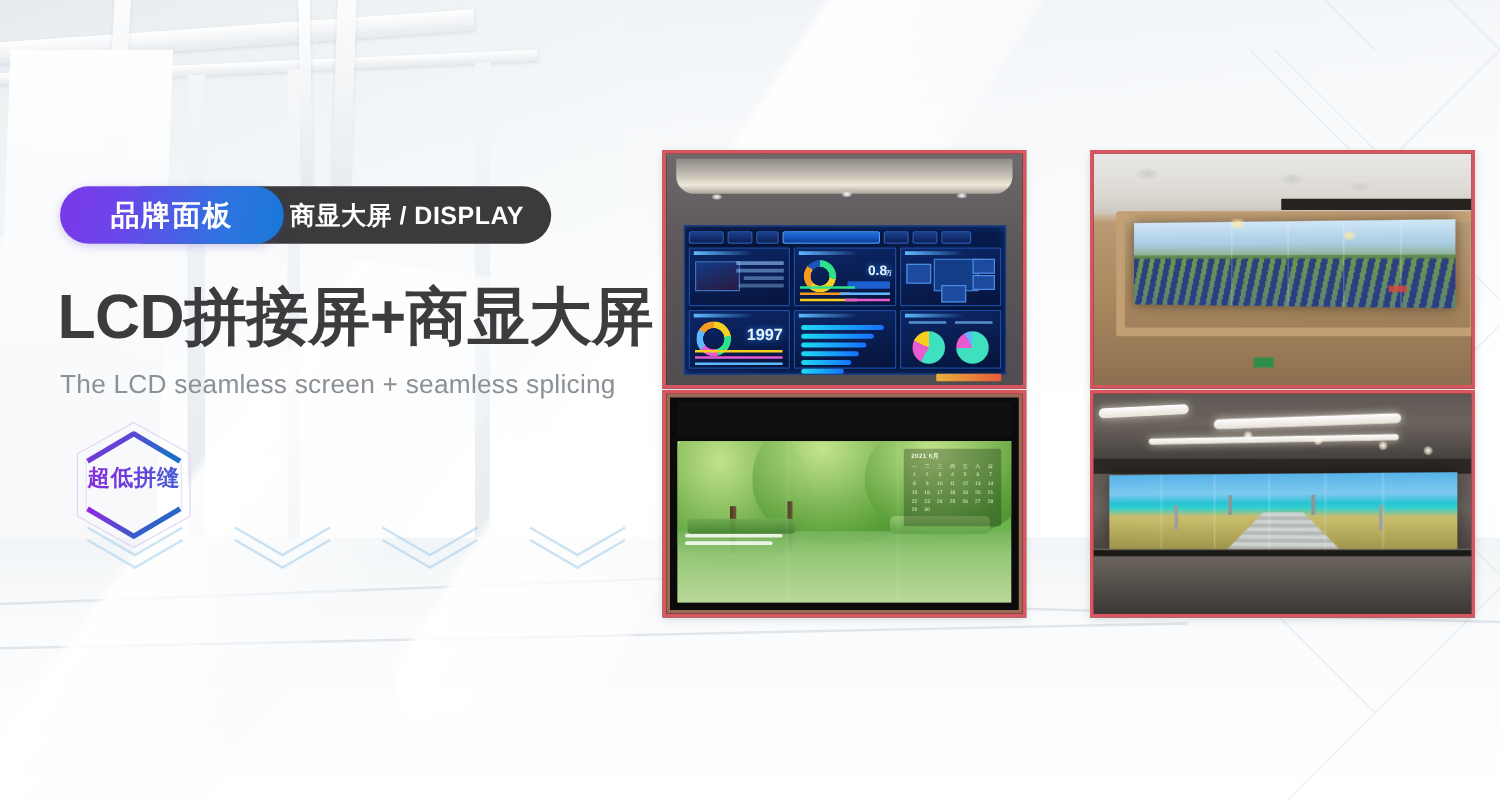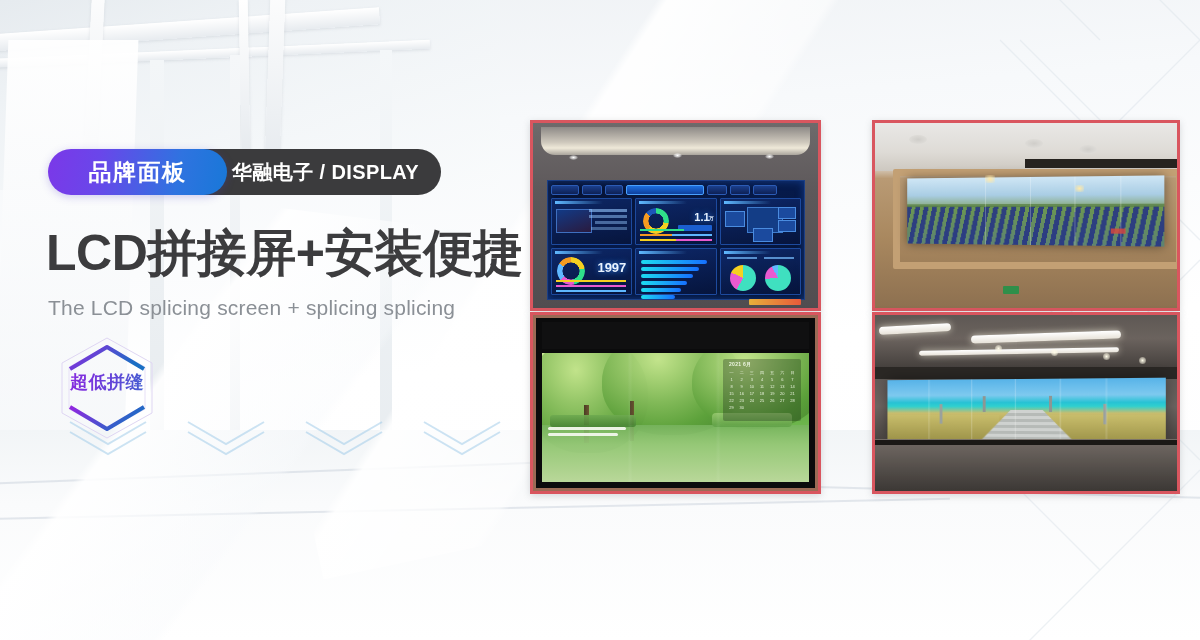--- a/index.html
+++ b/index.html
@@ -251,26 +251,26 @@
           <path d="M254 14 L292 36 L330 14"></path>
         <path d="M372 4 L410 26 L448 4"></path>
           <path d="M372 14 L410 36 L448 14"></path>
       </g>
     </svg>
   </div>
 
   <div class="content">
 
     <div class="badge-row">
-      <div class="pill-dark">华融电子 / DISPLAY</div>
+      <div class="pill-dark">商显大屏 / DISPLAY</div>
       <div class="pill-brand">品牌面板</div>
     </div>
 
-    <div class="title">LCD拼接屏+安装便捷</div>
-    <div class="subtitle">The LCD splicing screen + splicing splicing</div>
+    <div class="title">LCD拼接屏+商显大屏</div>
+    <div class="subtitle">The LCD seamless screen + seamless splicing</div>
 
     <div class="features">
 
       <div class="hex">
         <svg width="118" height="112" viewBox="0 0 118 112">
           <defs>
             <linearGradient id="hg1" x1="0" y1="0" x2="1" y2="0.3">
               <stop offset="0" stop-color="#9326e0"></stop>
                 <stop offset="1" stop-color="#1a6fc4"></stop>
             </linearGradient>
@@ -315,21 +315,21 @@
               <div style="position:absolute;right:4px;top:16px;width:38px;height:3px;background:rgba(150,200,255,.5)"></div>
               <div style="position:absolute;right:4px;top:22px;width:32px;height:3px;background:rgba(150,200,255,.45)"></div>
               <div style="position:absolute;right:4px;top:28px;width:36px;height:3px;background:rgba(150,200,255,.4)"></div>
             </div>
 
             <div class="d-card">
                 <div class="d-card-title"></div>
               <div class="donut" style="left:7px;top:9px;width:26px;height:26px;
                    background:conic-gradient(#2fe08a 0 28%,#f5d020 28% 62%,#f59b20 62% 86%,#1c56b8 86% 100%);
                    -webkit-mask:radial-gradient(circle,transparent 40%,#000 42%);mask:radial-gradient(circle,transparent 40%,#000 42%)"></div>
-              <div class="bigno" style="right:6px;top:12px;font-size:11px">1.1</div>
+              <div class="bigno" style="right:6px;top:12px;font-size:11px">0.8</div>
               <div class="bigno" style="right:2px;top:16px;font-size:5px">万</div>
               <div style="position:absolute;right:4px;top:26px;width:34px;height:6px;background:#1b5fd0;border-radius:1px"></div>
               <div style="position:absolute;left:4px;bottom:3px;width:46px;height:2px;background:#f5d020"></div>
               <div style="position:absolute;left:4px;bottom:8px;width:40px;height:2px;background:#f59b20"></div>
               <div style="position:absolute;left:4px;bottom:13px;width:44px;height:2px;background:#2fe08a"></div>
               <div style="position:absolute;right:4px;bottom:3px;width:36px;height:2px;background:#e85ad0"></div>
               <div style="position:absolute;right:4px;bottom:8px;width:40px;height:2px;background:#5fb8ff"></div>
             </div>
 
             <div class="d-card">

